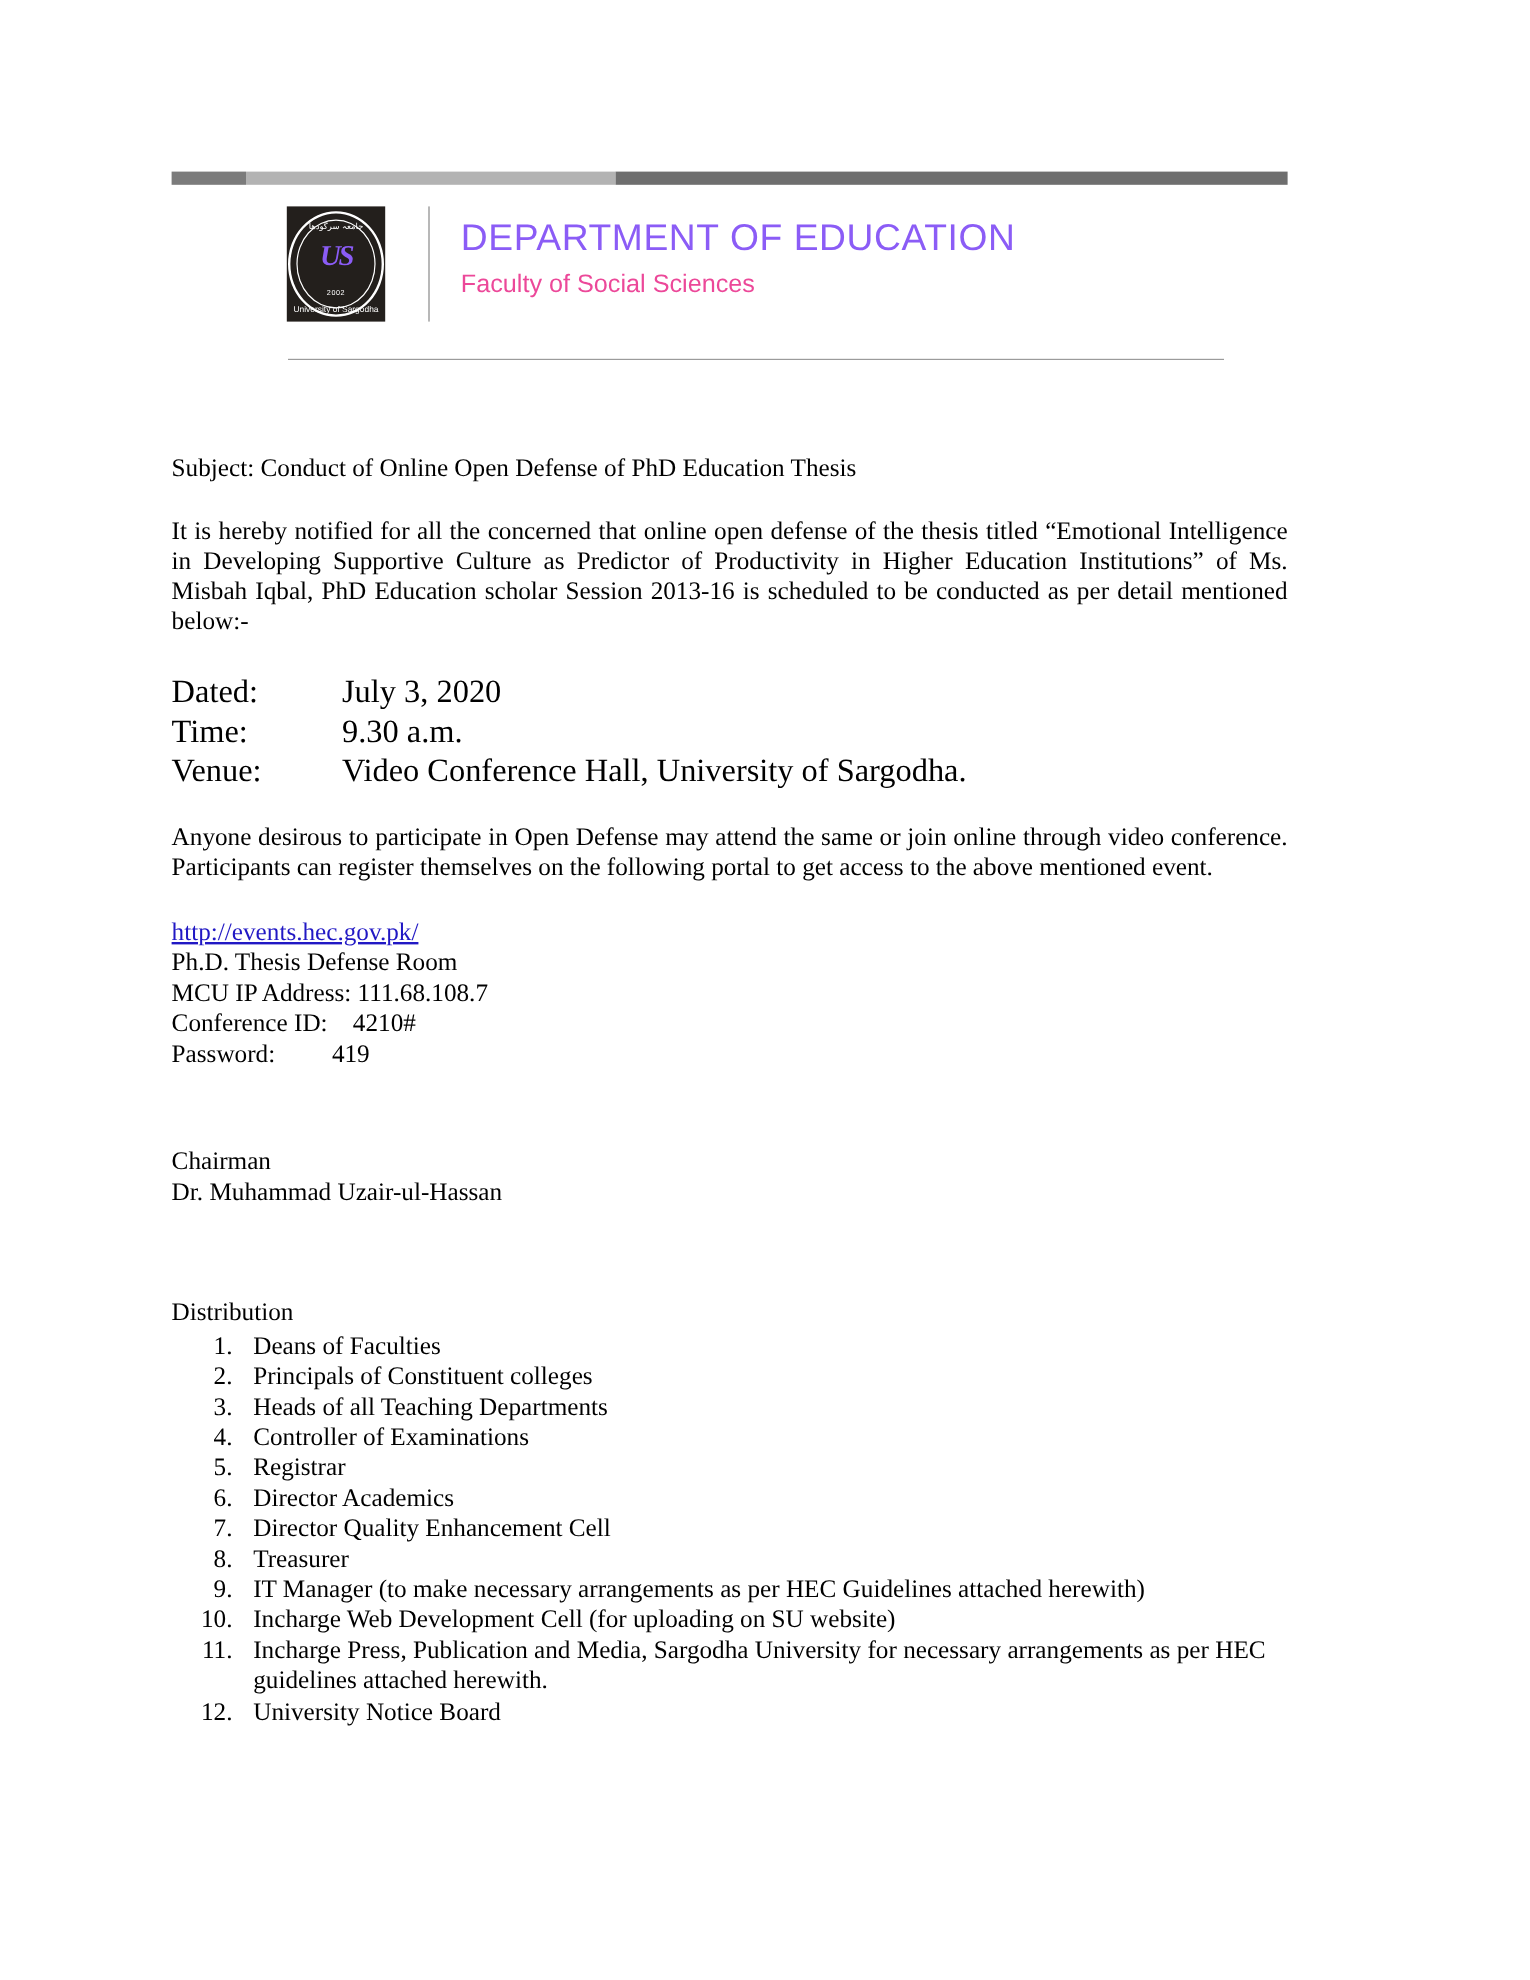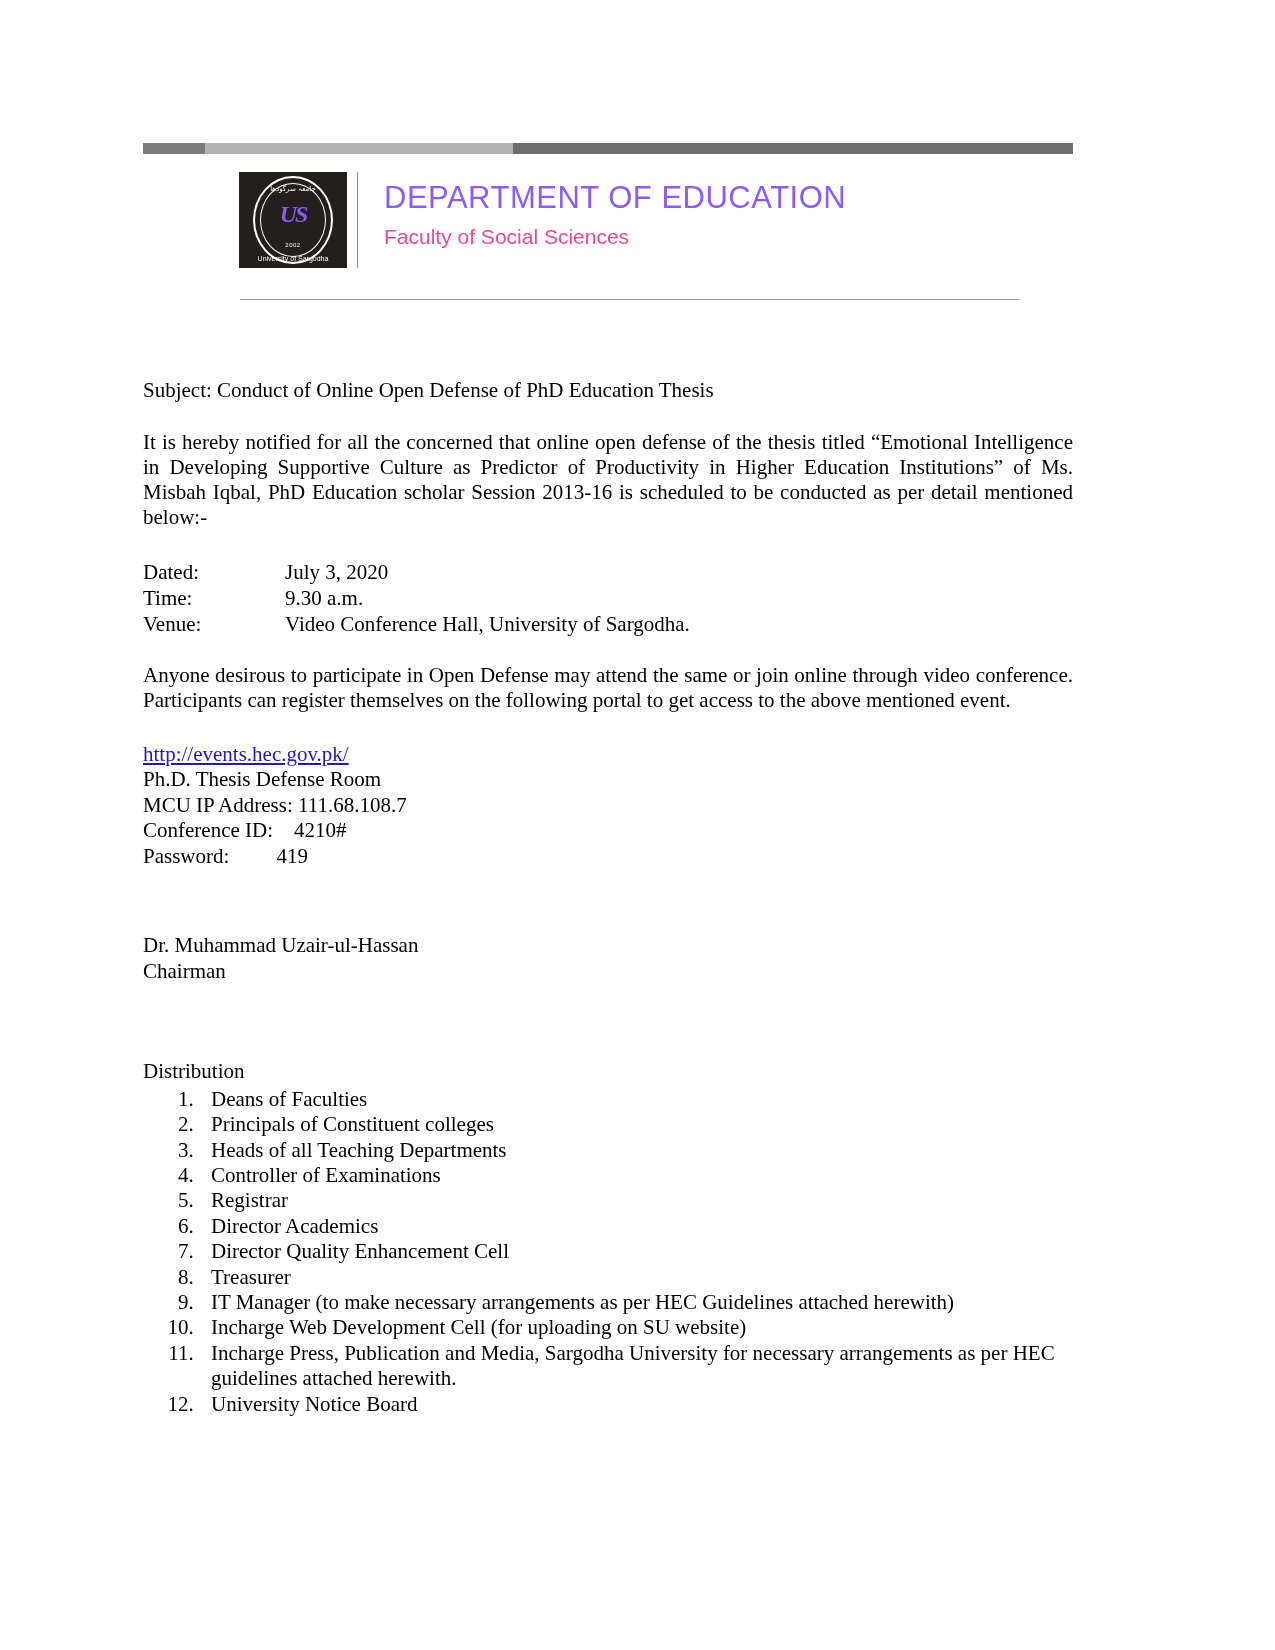--- a/index.html
+++ b/index.html
@@ -47,21 +47,21 @@
     display: flex;
     align-items: flex-start;
   }
 
   .logo-wrap {
     width: 96px;
     margin-left: 96px;
     flex: 0 0 auto;
   }
   .logo {
-    width: 108px;
+    width: 82px;
     height: 96px;
     background: #231f1c;
     position: relative;
     overflow: hidden;
   }
   .seal-outer {
     position: absolute;
     left: 50%;
     top: 50%;
     transform: translate(-50%, -50%);
@@ -195,21 +195,21 @@
   }
 
   .detail-table {
     margin-top: 30px;
     border-collapse: collapse;
   }
   .detail-table td {
     padding: 0;
     vertical-align: top;
     line-height: 1.22;
-    font-size: 21px;
+    font-size: 27px;
   }
   .detail-label { width: 142px; }
 
   .access-block {
     margin-top: 28px;
     line-height: 1.22;
   }
   .portal-link {
     color: #2118c4;
     text-decoration: underline;
@@ -293,22 +293,22 @@
 
     <div class="access-block">
       <div><a class="portal-link" href="#">http://events.hec.gov.pk/</a></div>
       <div>Ph.D. Thesis Defense Room</div>
       <div>MCU IP Address: 111.68.108.7</div>
       <div class="access-row"><span>Conference ID:</span>    <span>4210#</span></div>
       <div class="access-row"><span>Password:</span>         <span>419</span></div>
     </div>
 
     <div class="signature">
+      <div>Chairman</div>
       <div>Dr. Muhammad Uzair-ul-Hassan</div>
-      <div>Chairman</div>
     </div>
 
     <div class="dist-heading">Distribution</div>
 
     <ol class="dist-list">
       <li>Deans of Faculties</li>
       <li>Principals of Constituent colleges</li>
       <li>Heads of all Teaching Departments</li>
       <li>Controller of Examinations</li>
       <li>Registrar</li>

